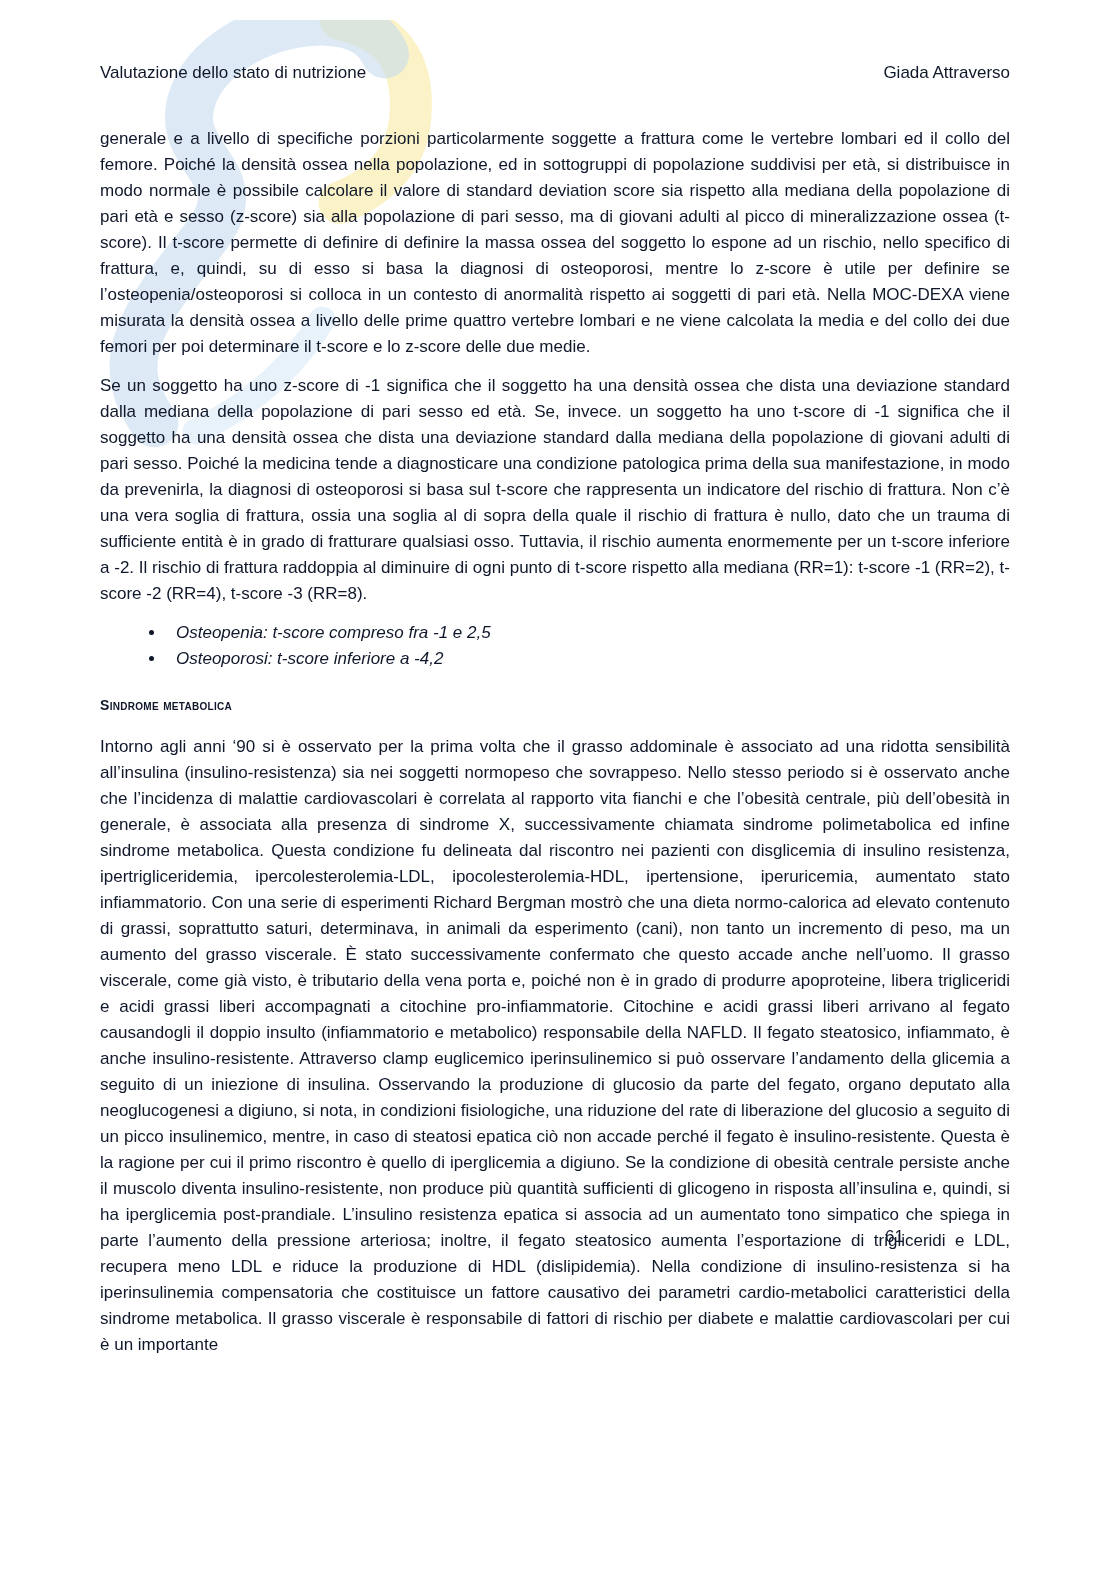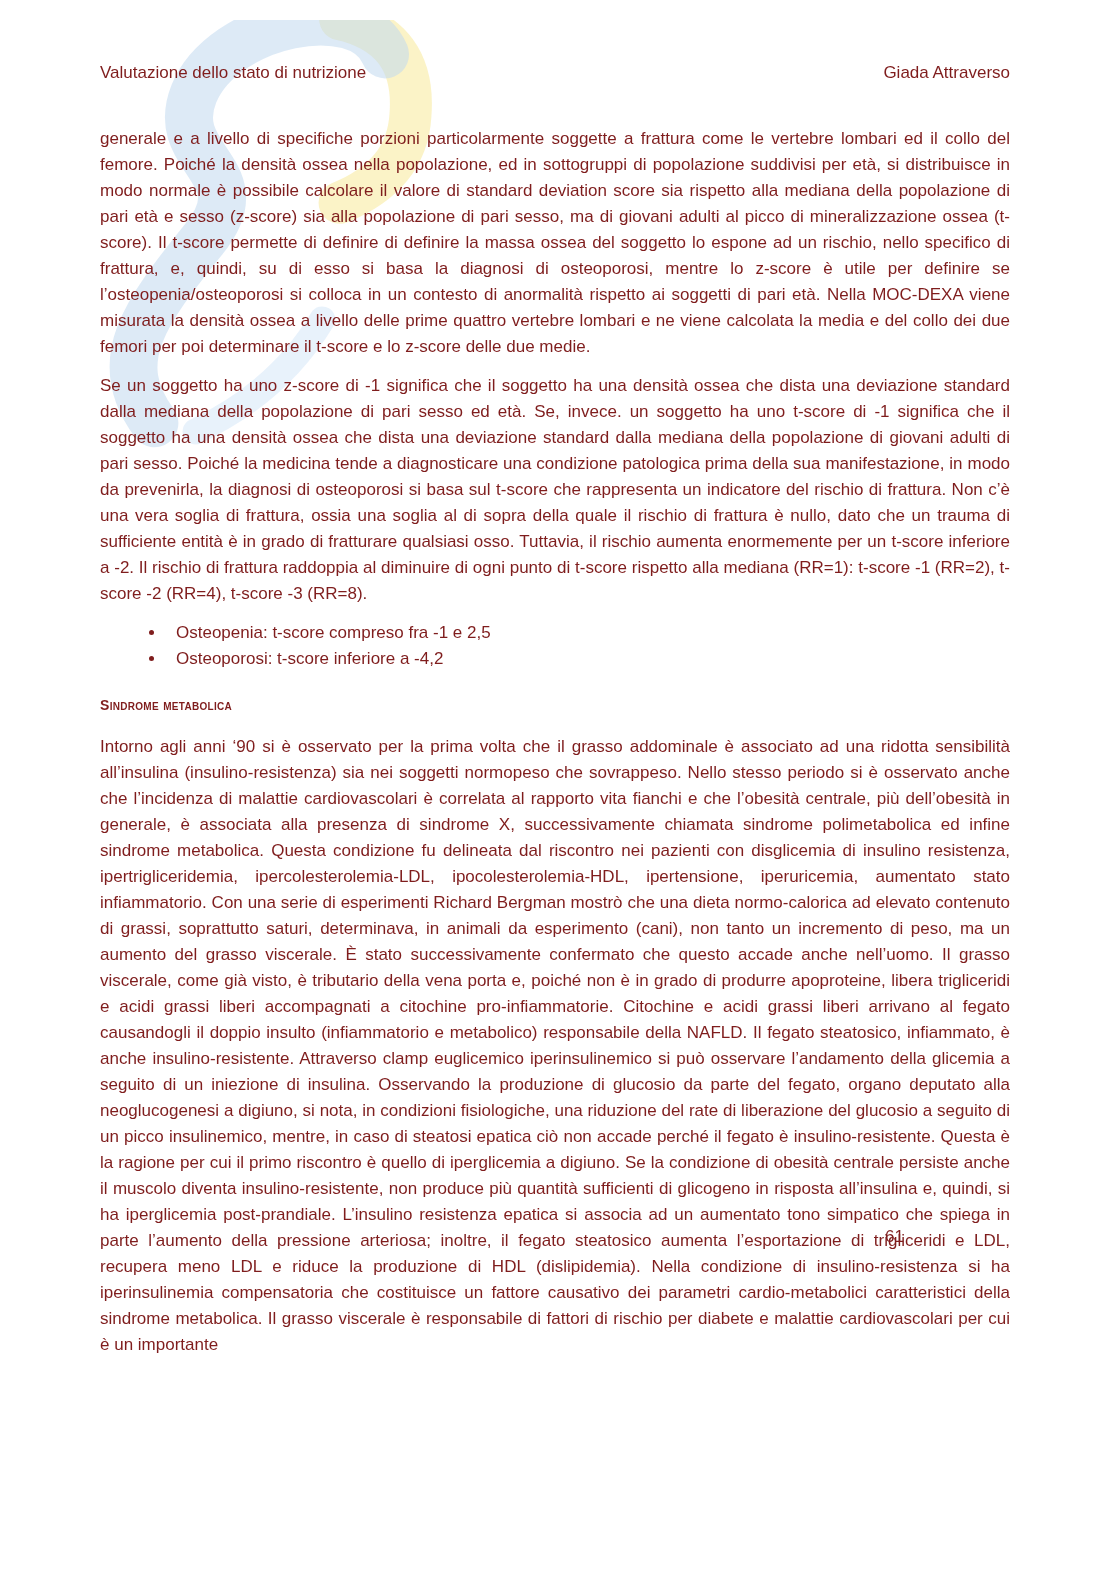--- a/index.html
+++ b/index.html
@@ -7,21 +7,21 @@
     margin: 0;
     padding: 0;
     background: #ffffff;
   }
   .page {
     position: relative;
     width: 1116px;
     height: 1579px;
     margin: 0 auto;
     background: #ffffff;
-    color: #7f1d1d;
+    color: #0f172a;
     font-family: "Liberation Sans", "DejaVu Sans", sans-serif;
     font-size: 17px;
     line-height: 26px;
     box-sizing: border-box;
     padding: 60px 106px 0 100px;
     overflow: hidden;
   }
   .watermark {
     position: absolute;
     left: 20px;
@@ -44,20 +44,21 @@
     white-space: nowrap;
   }
   main p {
     margin: 2px 0 13px 0;
     text-align: justify;
   }
   ul.bullet-list {
     margin: 2px 0 14px 0;
     padding-left: 66px;
     list-style: disc;
+    font-style: italic;
   }
   ul.bullet-list li {
     margin: 0;
     padding-left: 10px;
     text-align: left;
   }
   h2.section-heading {
     font-variant: small-caps;
     font-weight: bold;
     font-size: 14px;

